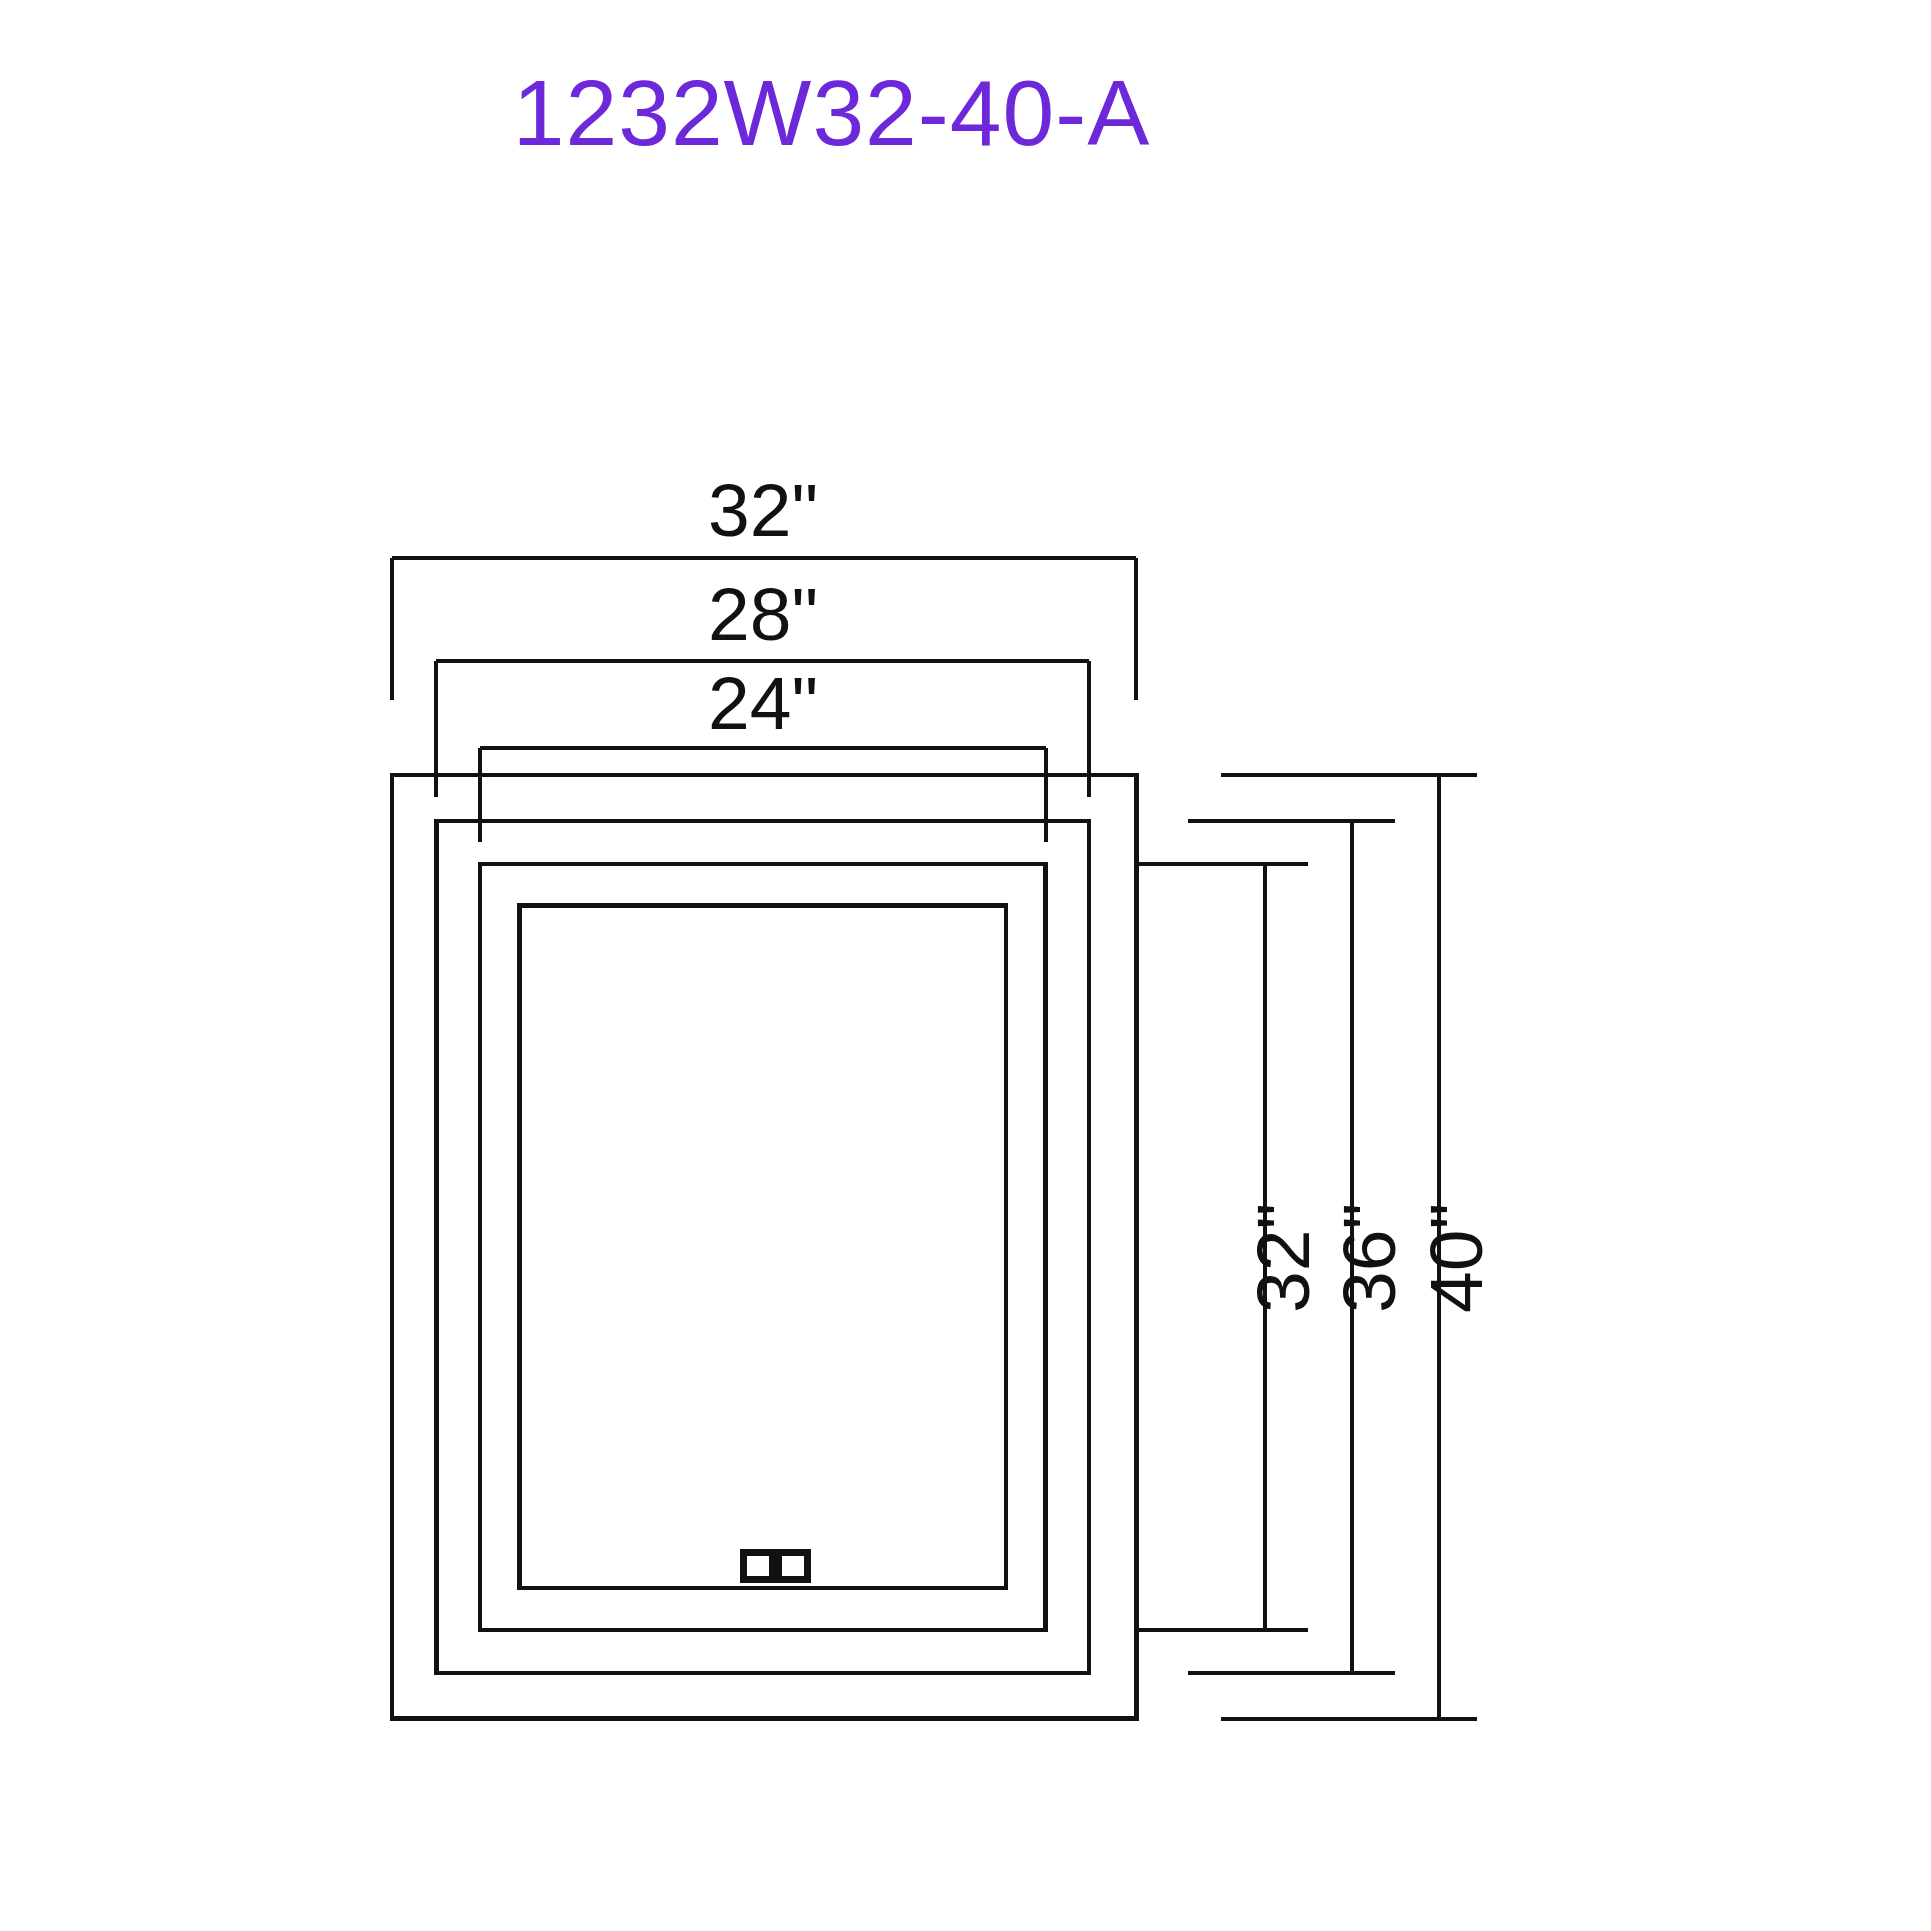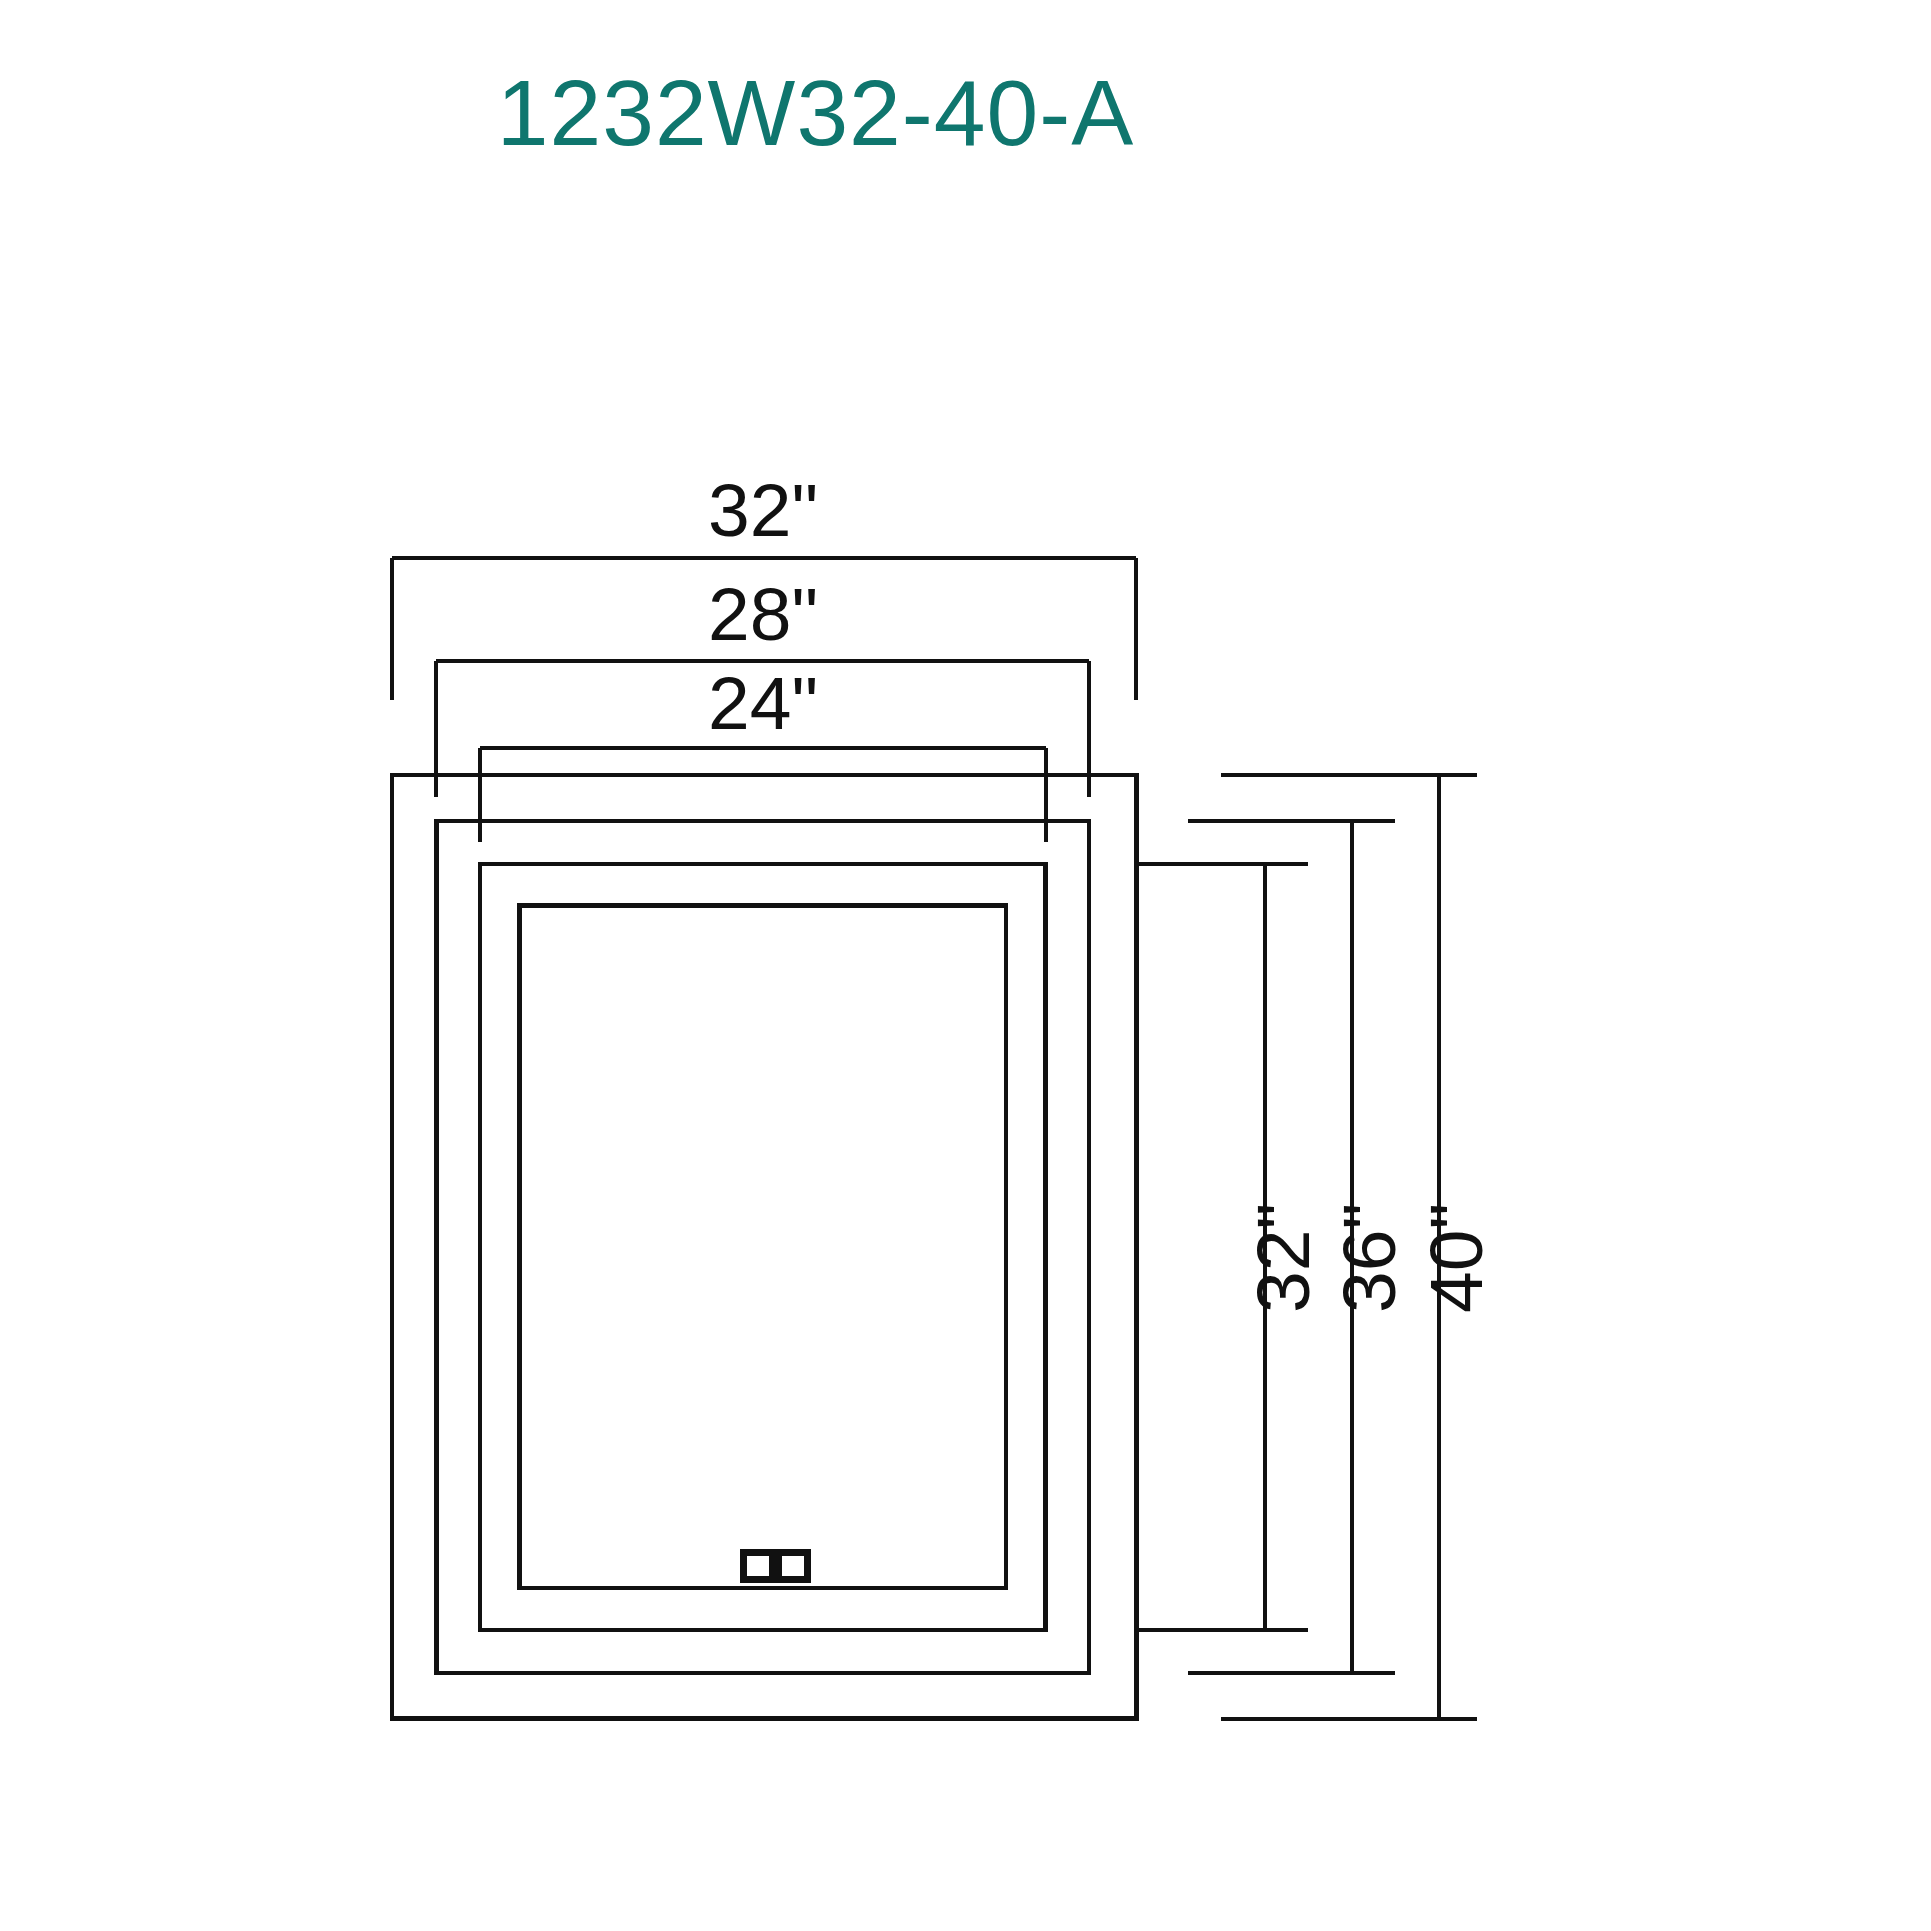--- a/index.html
+++ b/index.html
@@ -17,23 +17,24 @@
   }
   #title {
     position: absolute;
     left: 0;
     top: 60px;
     width: 1631px;
     text-align: center;
     font-size: 93px;
     font-weight: 400;
     letter-spacing: 1px;
-    color: #0f766e;
+    color: #6d28d9;
     font-family: "Liberation Sans", sans-serif;
     white-space: pre;
+    padding-left: 16px;
   }
   #drawing {
     position: absolute;
     left: 0;
     top: 0;
     width: 1931px;
     height: 1931px;
   }
   .dimlabel {
     position: absolute;

